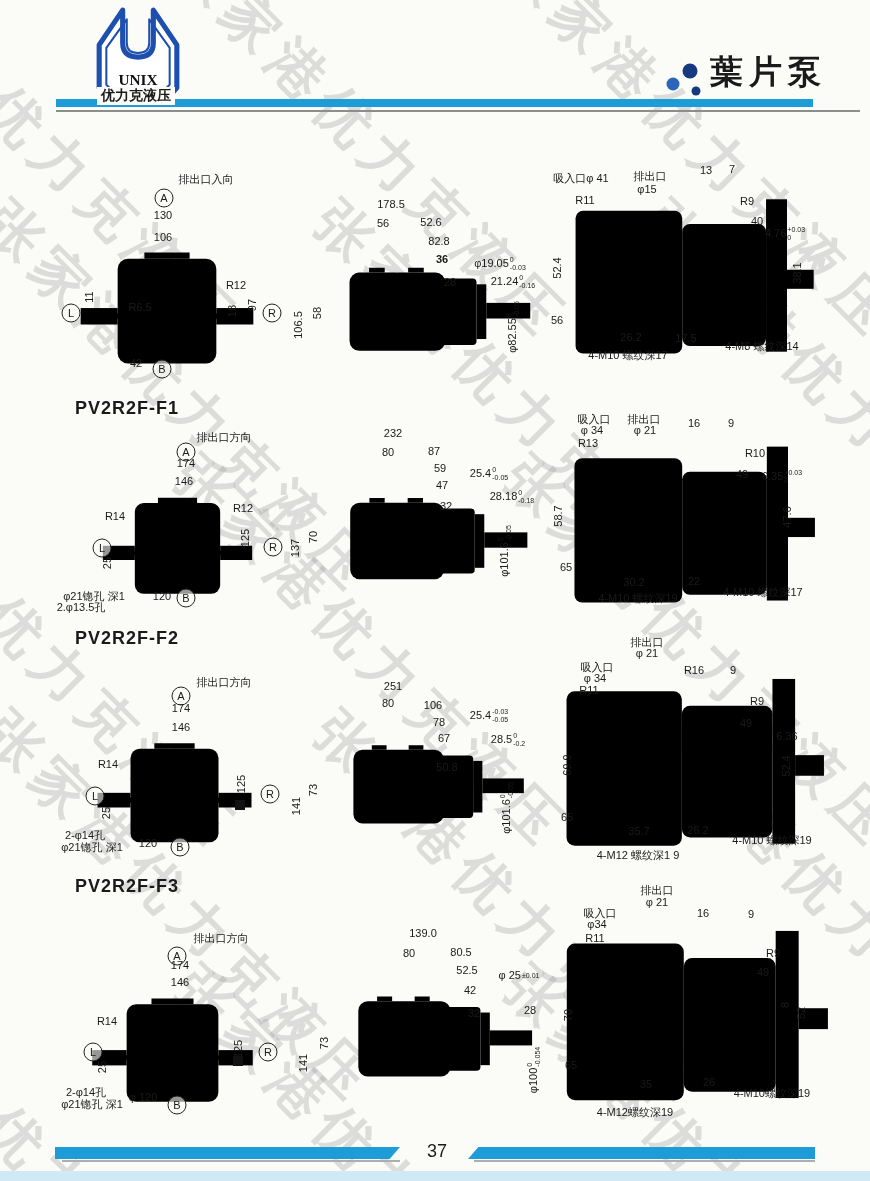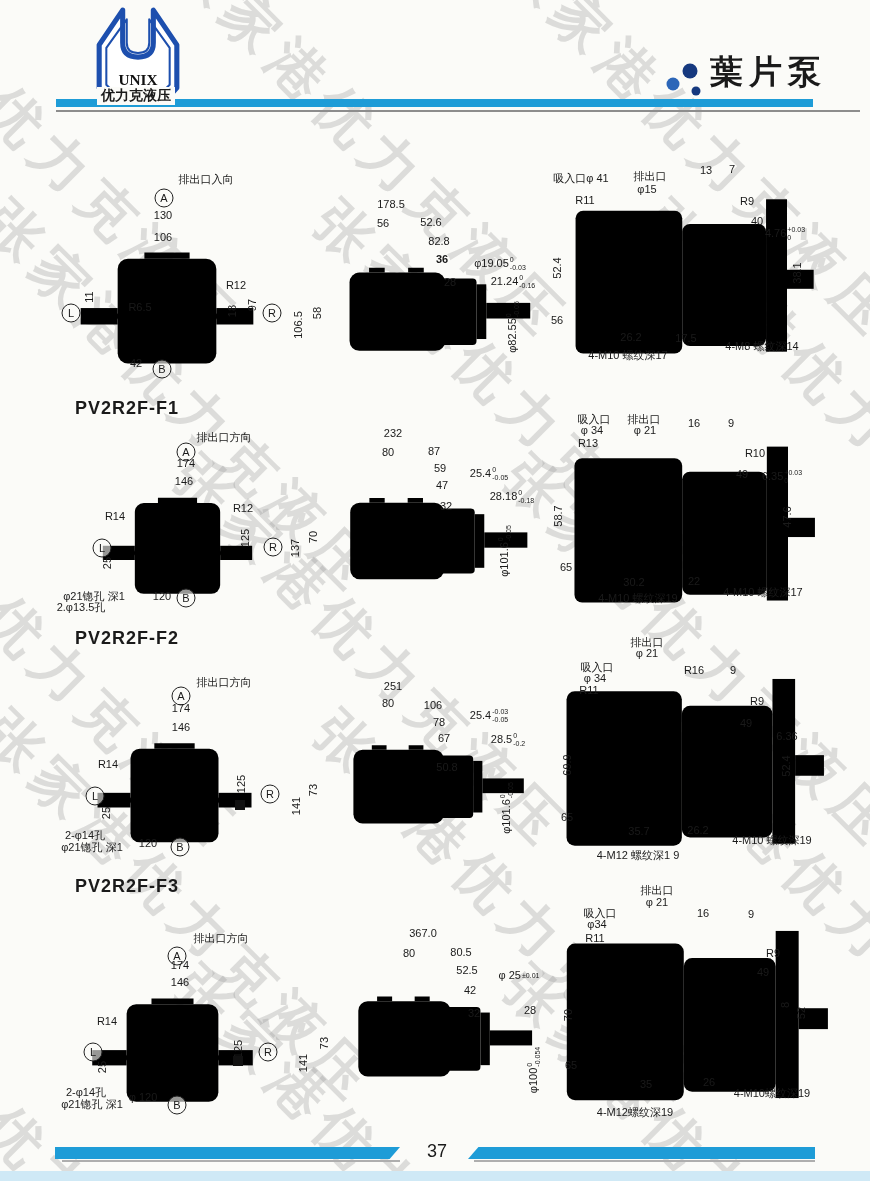--- a/index.html
+++ b/index.html
@@ -429,21 +429,21 @@
       <span class="lbl d" style="left: 103px; top: 1067px; transform: translate(-50%, -50%) rotate(-90deg);">25</span>
       <span class="lbl d" style="left: 239px; top: 1049px; transform: translate(-50%, -50%) rotate(-90deg);">125</span>
       <span class="lbl sq" style="left: 238px; top: 1061px;"></span>
       <span class="lbl c" style="left: 268px; top: 1052px;">R</span>
       <span class="lbl n" style="left: 86px; top: 1093px;">2-φ14孔</span>
       <span class="lbl n" style="left: 92px; top: 1105px;">φ21锪孔 深1</span>
       <span class="lbl d" style="left: 143px; top: 1098px;">φ 120</span>
       <span class="lbl c" style="left: 177px; top: 1105px;">B</span>
       <span class="lbl d" style="left: 304px; top: 1063px; transform: translate(-50%, -50%) rotate(-90deg);">141</span>
       <span class="lbl d" style="left: 325px; top: 1043px; transform: translate(-50%, -50%) rotate(-90deg);">73</span>
-      <span class="lbl d" style="left: 423px; top: 934px;">367.0</span>
+      <span class="lbl d" style="left: 423px; top: 934px;">139.0</span>
       <span class="lbl d" style="left: 409px; top: 954px;">80</span>
       <span class="lbl d" style="left: 461px; top: 953px;">80.5</span>
       <span class="lbl d" style="left: 467px; top: 971px;">52.5</span>
       <span class="lbl d" style="left: 470px; top: 991px;">42</span>
       <span class="lbl d" style="left: 474px; top: 1014px;">32</span>
       <span class="lbl d" style="left: 519px; top: 976px;">
         <span>φ 25</span>
         <span class="tol">
           <i></i>
           <i>±0.01</i>

